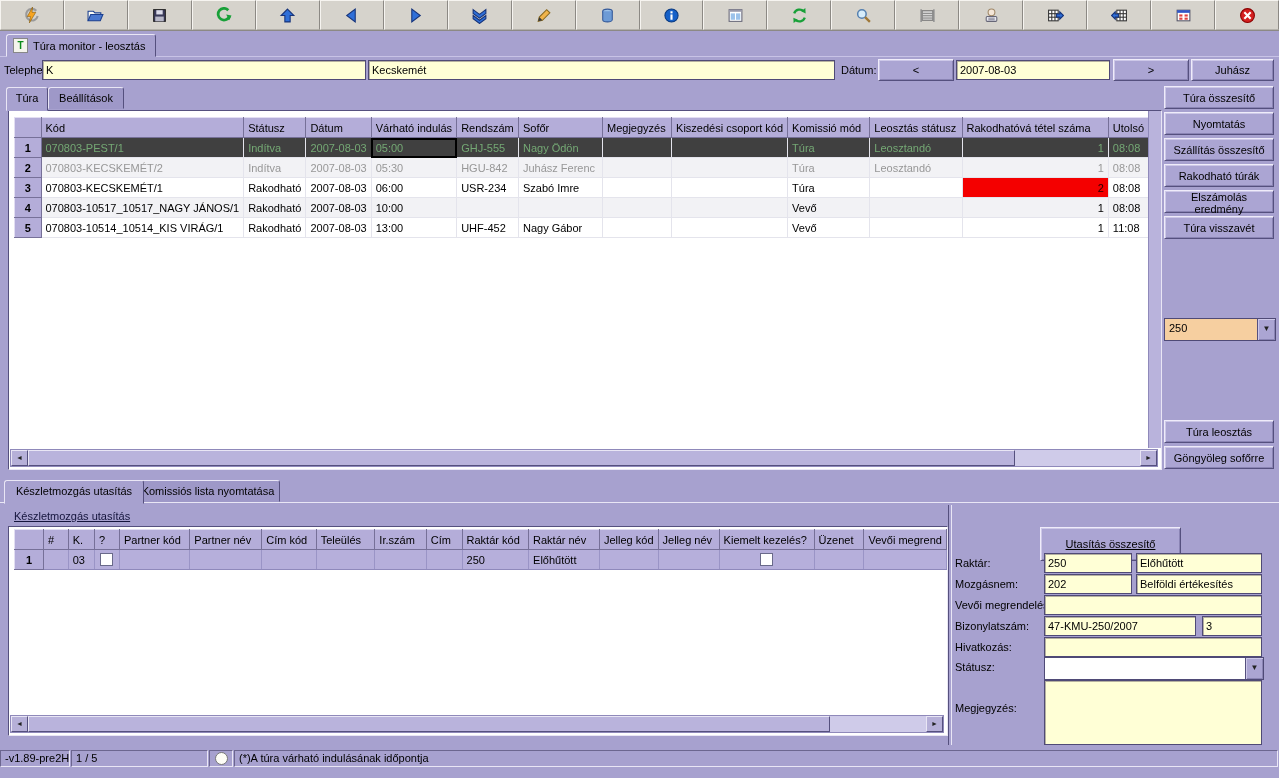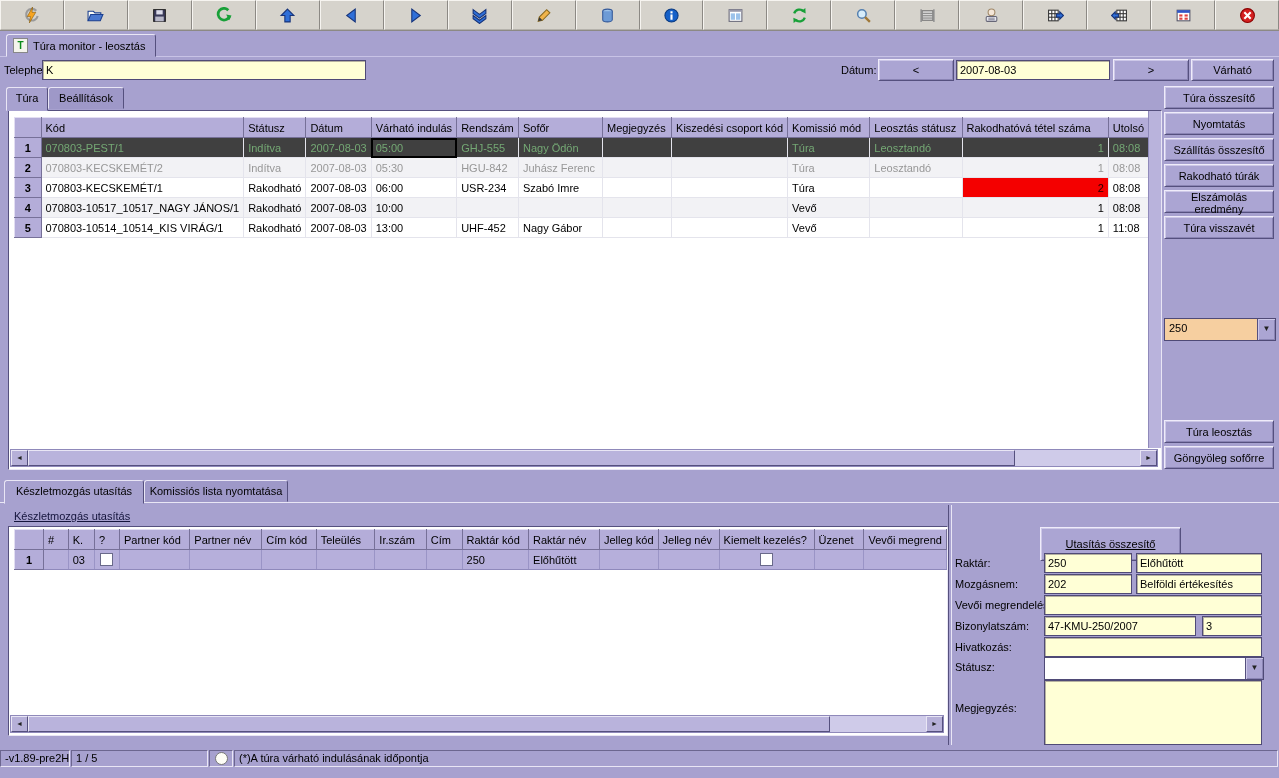--- a/index.html
+++ b/index.html
@@ -254,25 +254,26 @@
 
   <div class="doc-tabbar">
     <div class="doc-tab">
       <span class="doc-tab-icon">T</span>
       <span>Túra monitor - leosztás</span>
     </div>
   </div>
 
   <span class="lbl" style="left:4px;top:64px;">Telephely:</span>
   <input class="yfield" style="left: 42px; top: 60px; width: 324px;" value="K">
+  <input class="yfield" style="left: 368px; top: 60px; width: 467px;" value="Kecskemét">
   <span class="lbl" style="left:841px;top:64px;">Dátum:</span>
   <button class="pbtn" style="left:878px;top:59px;width:76px;height:22px;">&lt;</button>
   <input class="yfield" style="left: 956px; top: 60px; width: 154px;" value="2007-08-03">
   <button class="pbtn" style="left:1113px;top:59px;width:76px;height:22px;">&gt;</button>
-  <button class="pbtn" style="left:1191px;top:59px;width:83px;height:22px;">Várható</button>
+  <button class="pbtn" style="left:1191px;top:59px;width:83px;height:22px;">Juhász</button>
 
   <div class="ptab" style="left:6px;top:87px;width:40px;z-index:3;">Túra</div>
   <div class="ptab inactive" style="left:48px;top:87px;width:74px;">Beállítások</div>
 
   <div class="viewport" style="left:8px;top:110px;width:1152px;height:358px;">
     <div id="tour-table" style="position:absolute;left:5px;top:6px;">
         <table class="grid">
           <colgroup>
             <col style="width:34px">
             <col style="width:196px">
@@ -401,21 +402,21 @@
       <button class="pbtn side-btn" style="left: 1164px; top: 420px;">Túra leosztás</button>
       <button class="pbtn side-btn" style="left: 1164px; top: 446px;">Göngyöleg sofőrre</button>
     </div>
 
   <div class="combo" style="left:1164px;top:318px;width:110px;height:21px;">
     <div class="val" style="background:#f6cfa0;">250</div>
     <div class="drop">▼</div>
   </div>
 
   <div class="ptab" style="left:4px;top:480px;width:138px;z-index:3;"><span>Készletmozgás utasítás</span></div>
-  <div class="ptab inactive" style="left:144px;top:480px;width:142px;"><span>Komissiós lista nyomtatása</span></div>
+  <div class="ptab inactive" style="left:136px;top:480px;width:142px;"><span>Komissiós lista nyomtatása</span></div>
   <div style="position:absolute;left:0;top:502px;width:1279px;height:1px;background:#e9e6f5;"></div>
 
   <span class="section-label" style="left:14px;top:510px;">Készletmozgás utasítás</span>
 
   <div class="viewport" style="left:8px;top:526px;width:938px;height:208px;">
     <div id="movement-table" style="position:absolute;left:5px;top:2px;">
         <table class="grid">
           <colgroup>
             <col style="width:34px">
             <col style="width:28px">

